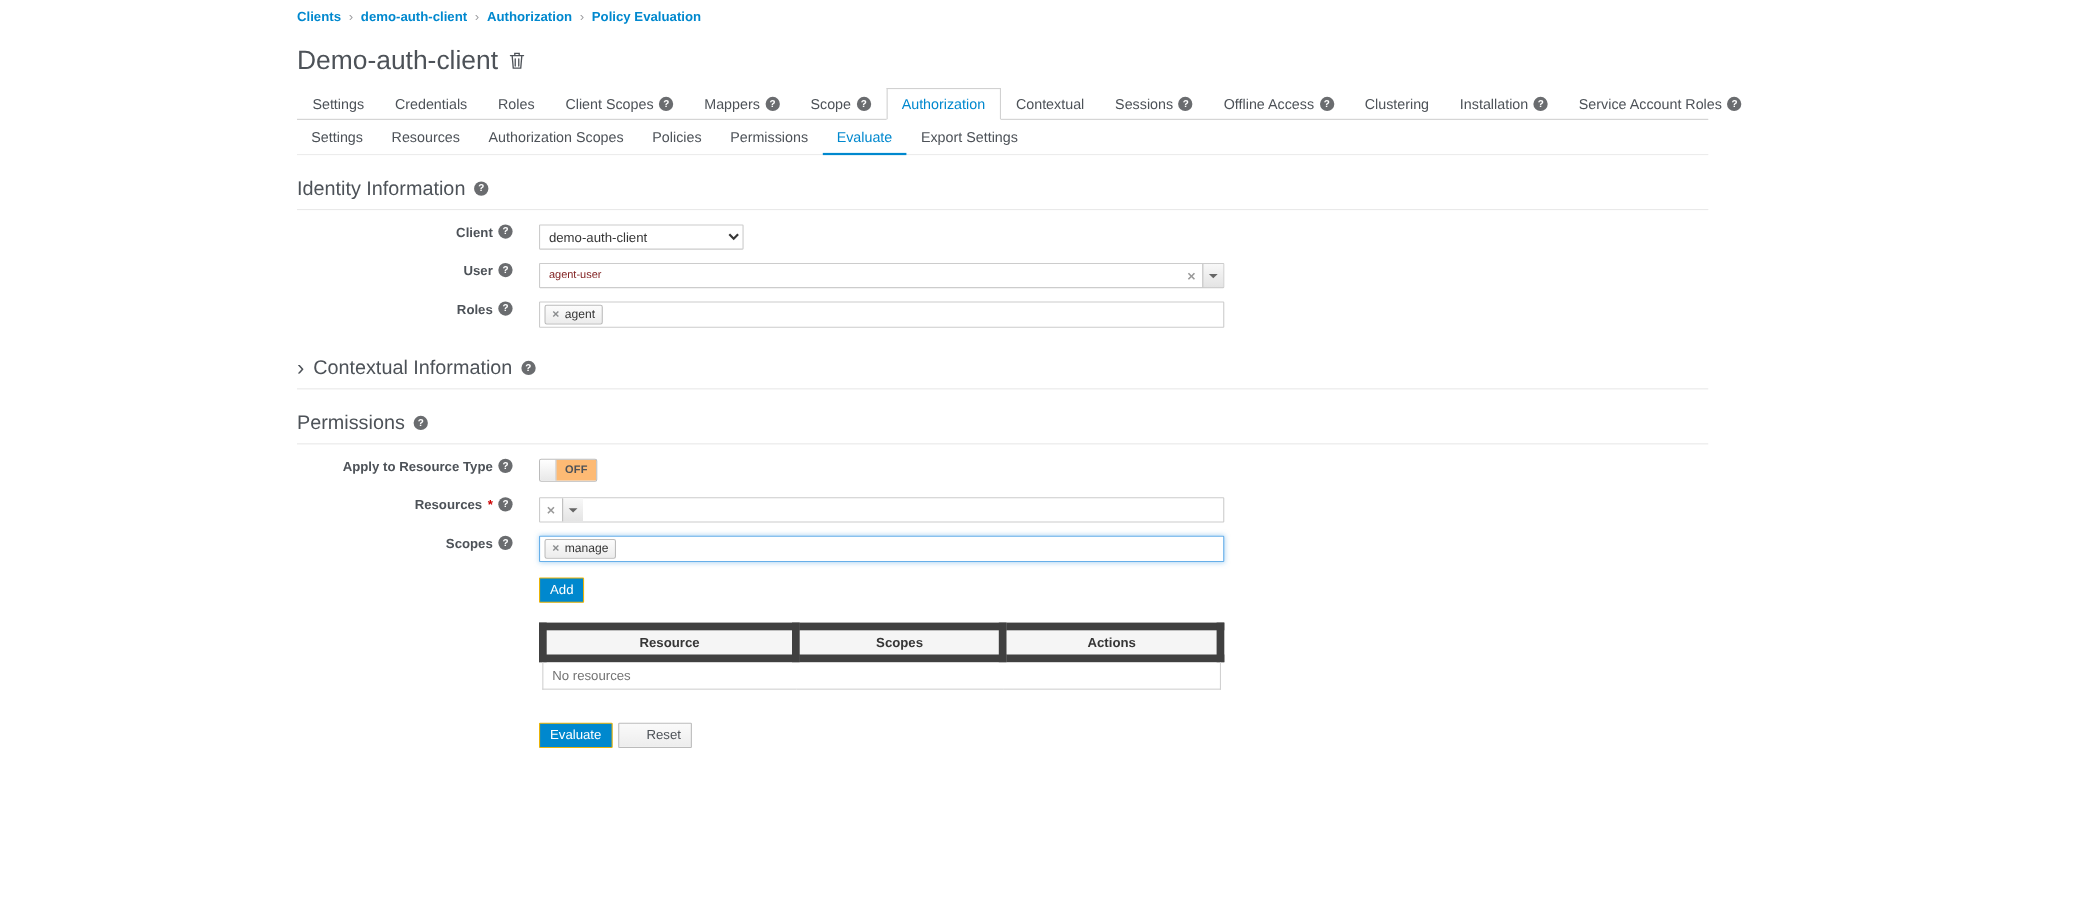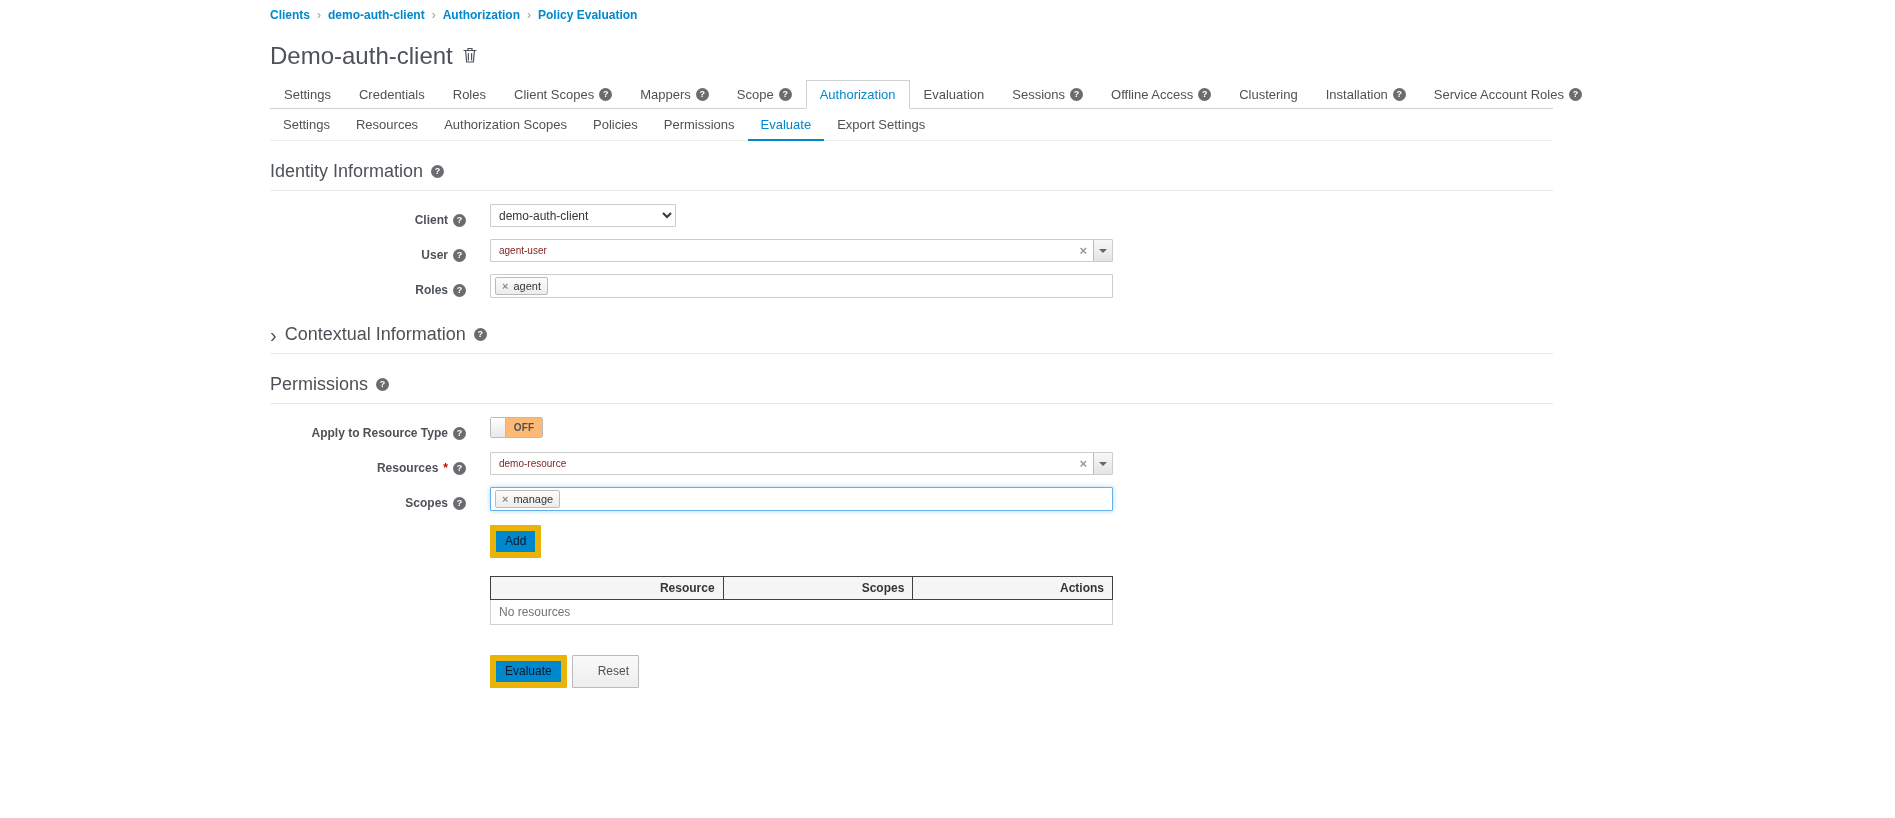--- a/index.html
+++ b/index.html
@@ -31,21 +31,21 @@
   .help-icon { display:inline-flex; width:13px; height:13px; border-radius:50%; background:#6a6c6f; color:#fff; font-size:9px; font-weight:bold; align-items:center; justify-content:center; line-height:1; flex:none; cursor:pointer; }
 
   
   .legend { font-size:18px; font-weight:400; color:#4d5258; margin:20px 0 0; padding-bottom:8px; border-bottom:1px solid #e9e9e9; display:flex; align-items:center; gap:8px; }
   .legend.mt-lg { margin-top:26px; }
   .caret-right { font-size:20px; line-height:14px; color:#4d5258; font-weight:400; }
 
   
   .form { margin-top:13px; }
   .form-group { display:flex; margin-bottom:12px; align-items:flex-start; }
-  .form-label { width:196px; display:flex; justify-content:flex-end; align-items:flex-end; gap:5px; font-size:12px; font-weight:600; color:#4d5258; min-height:23px; }
+  .form-label { width:196px; display:flex; justify-content:flex-end; align-items:flex-start; gap:5px; font-size:12px; font-weight:600; color:#4d5258; min-height:23px; }
   .required { color:#c00; font-weight:600; }
   .form-field { margin-left:24px; }
   .offset { margin-left:220px; }
 
   select.client-select { width:186px; height:23px; font-size:12px; font-family:inherit; color:#363636; border:1px solid #ccc; border-radius:1px; background:#fff; padding:0 4px; }
 
   .select2 { width:623px; height:23px; border:1px solid #ccc; border-radius:1px; display:flex; align-items:center; background:#fff; cursor:pointer; }
   .select2 .value { flex:1; font-size:10px; padding-left:8px; color:#7f1d1d; }
   .select2 .clear { color:#999; font-size:13px; font-weight:bold; padding:0 6px; cursor:pointer; line-height:1; }
   .select2 .dd { width:19px; align-self:stretch; border-left:1px solid #bbb; background:linear-gradient(#f8f8f8,#e4e4e4); display:flex; align-items:center; justify-content:center; cursor:pointer; }
@@ -54,26 +54,26 @@
   .tags { width:623px; min-height:24px; border:1px solid #ccc; border-radius:1px; padding:2px 4px; display:flex; align-items:center; gap:4px; background:#fff; cursor:text; }
   .tags.focused { border-color:#66afe9; box-shadow:0 0 5px rgba(102,175,233,.5); }
   .tag { display:inline-flex; align-items:center; gap:5px; font-size:11px; color:#363636; background:linear-gradient(#fcfcfc,#ececec); border:1px solid #bbb; border-radius:2px; padding:1px 6px; line-height:14px; }
   .tag .tag-x { color:#8b8d8f; font-weight:bold; cursor:pointer; }
 
   .toggle { width:53px; height:21px; border:1px solid #bbb; border-radius:2px; display:flex; overflow:hidden; cursor:pointer; background:#fff; }
   .toggle .handle { width:15px; background:linear-gradient(#fff,#e8e8e8); border-right:1px solid #bbb; }
   .toggle .off-label { flex:1; background:#fdba74; color:#4d5258; font-size:10px; font-weight:bold; display:flex; align-items:center; justify-content:center; letter-spacing:.2px; }
 
   .btn { font-size:12px; font-family:inherit; border-radius:1px; padding:3px 9px; cursor:pointer; line-height:15px; }
-  .btn-primary { background:#0088ce; border:6px solid #eab308; color:#0f172a; }
+  .btn-primary { background:#0088ce; border:1px solid #eab308; color:#ffffff; }
   .btn-default { background:linear-gradient(#fafafa,#ededed); border:1px solid #bbb; color:#4d5258;padding-left:25px; }
   .add-row { margin-top:14px; }
 
   .res-table { width:623px; border-collapse:collapse; margin-top:18px; font-size:12px; }
-  .res-table th { background:#f5f5f5; border:1px solid #404040; font-weight:600; text-align:right; padding:4px 8px; color:#363636; }
+  .res-table th { background:#f5f5f5; border:7px solid #404040; font-weight:600; text-align:center; padding:4px 8px; color:#363636; }
   .res-table td { border:1px solid #d1d1d1; padding:5px 8px; color:#737373; }
 
   .actions-row { margin-top:30px; display:flex; gap:5px; }
 </style>
 </head>
 <body>
 
 <div class="viewport">
   <div class="content">
 
@@ -117,21 +117,21 @@
           <span class="help-icon">?</span>
         </li>
       <li>
           <span>Scope</span>
           <span class="help-icon">?</span>
         </li>
       <li class="active">
           <span>Authorization</span>
         </li>
       <li>
-          <span>Evaluation</span>
+          <span>Contextual</span>
         </li>
       <li>
           <span>Sessions</span>
           <span class="help-icon">?</span>
         </li>
       <li>
           <span>Offline Access</span>
           <span class="help-icon">?</span>
         </li>
       <li>
@@ -233,21 +233,20 @@
       </div>
 
       <div class="form-group">
         <div class="form-label">
           <span>Resources</span>
           <span class="required">*</span>
           <span class="help-icon">?</span>
         </div>
         <div class="form-field">
           <div class="select2">
-            <span class="value">demo-resource</span>
             <span class="clear">×</span>
             <span class="dd">
                 <span class="caret-down"></span>
               </span>
           </div>
         </div>
       </div>
 
       <div class="form-group">
         <div class="form-label">

